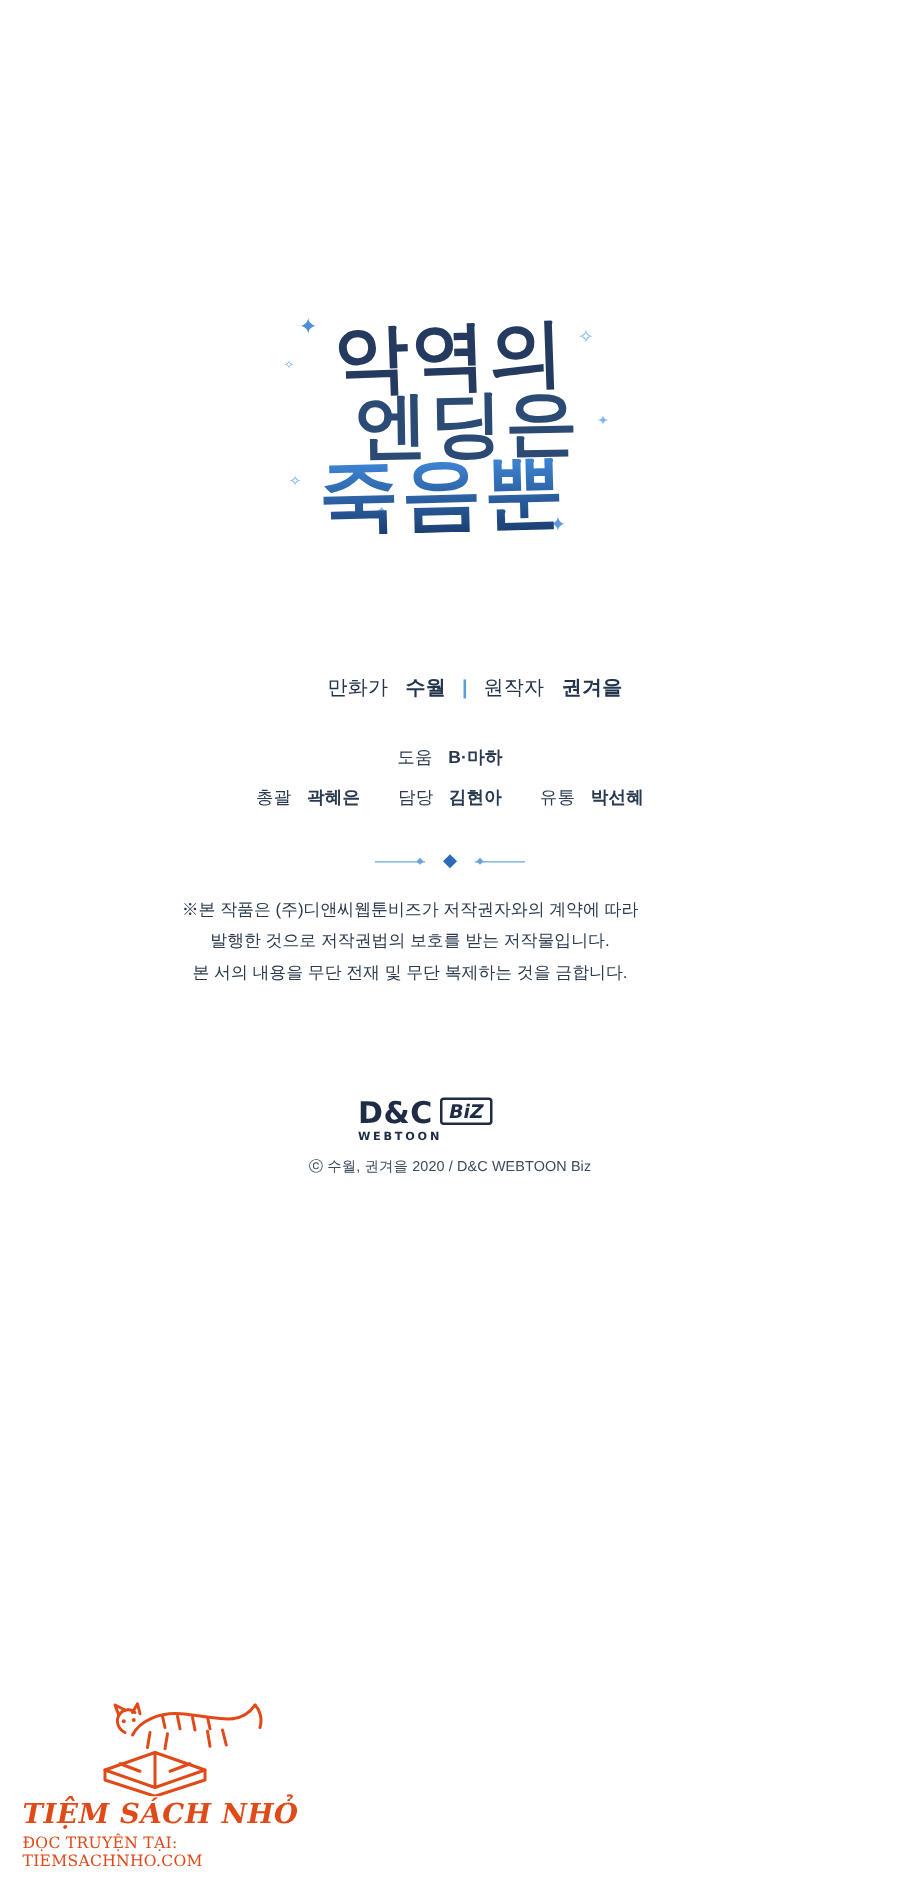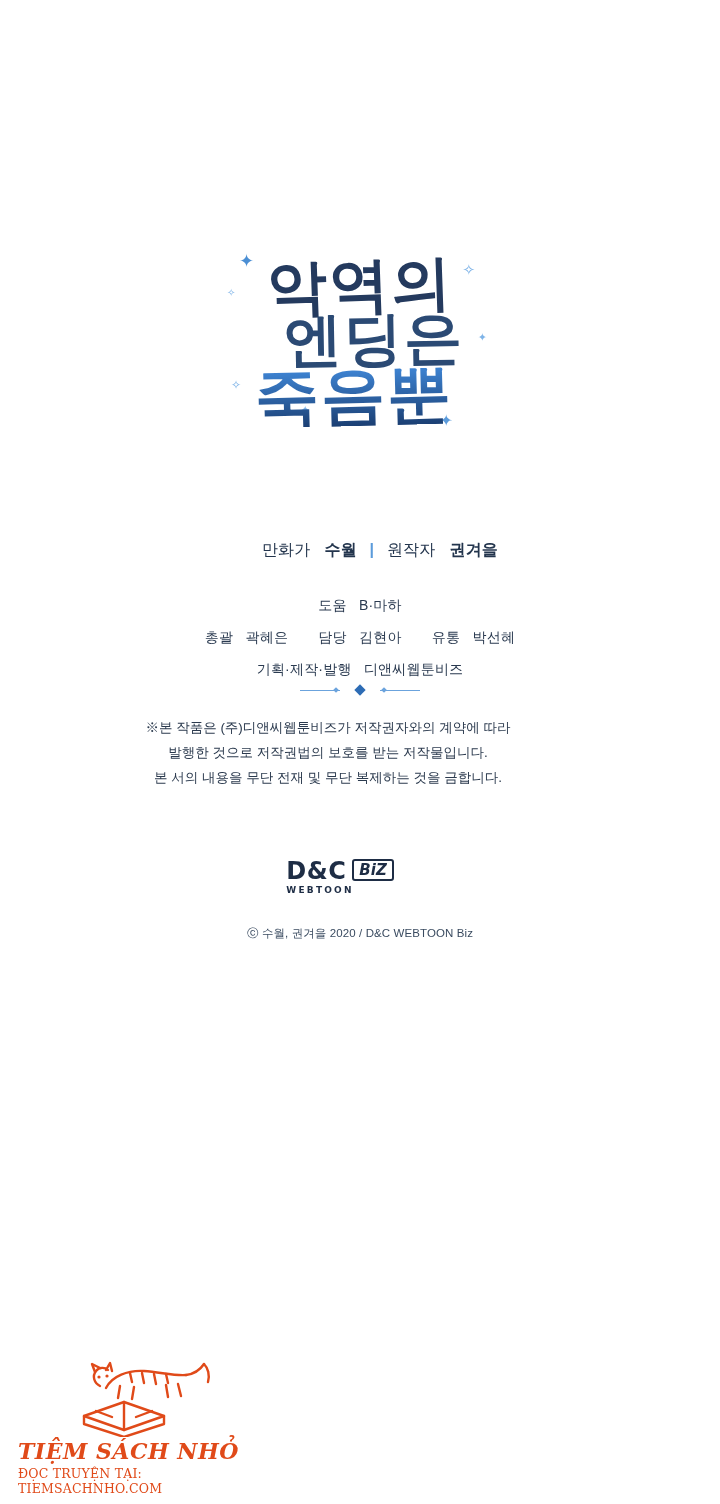--- a/index.html
+++ b/index.html
@@ -92,21 +92,21 @@
     color: #5b9bdb;
     font-weight: bold;
   }
   .credit-row {
     font-size: 14px;
     color: #2a3a50;
     margin-bottom: 14px;
     letter-spacing: 0.2px;
   }
   .credit-row .lbl { font-weight: normal; }
-  .credit-row .nm { font-weight: normal; }
+  .credit-row .nm { font-weight: bold; }
   .credit-row .gap { display: inline-block; width: 22px; }
 
   
   .divider {
     position: absolute;
     top: 682px;
     left: 0;
     width: 720px;
     text-align: center;
     height: 12px;
@@ -154,21 +154,21 @@
     width: 656px;
     text-align: center;
     font-size: 13.5px;
     line-height: 1.85;
     color: #2b3a4e;
   }
 
   
   .pub {
     position: absolute;
-    top: 859px;
+    top: 878px;
     left: 0;
     width: 640px;
     text-align: center;
   }
   .pub-logo {
     display: inline-block;
     position: relative;
     text-align: left;
   }
   .pub-dc {
@@ -286,25 +286,20 @@
     <span class="gap"></span>
     <span class="lbl">담당</span>
     <span>&nbsp;</span>
     <span class="nm">김현아</span>
     <span class="gap"></span>
     <span class="lbl">유통</span>
     <span>&nbsp;</span>
     <span class="nm">박선혜</span>
   </div>
 
-  <div class="credit-row">
-    <span class="lbl">기획·제작·발행</span>
-    <span>&nbsp;</span>
-    <span class="nm">디앤씨웹툰비즈</span>
-  </div>
 </div>
 
 <div class="divider">
   <span class="divider-inner">
     <span class="line l"></span>
     <span class="dot dl"></span>
     <span class="dia"></span>
     <span class="dot dr"></span>
     <span class="line r"></span>
   </span>

